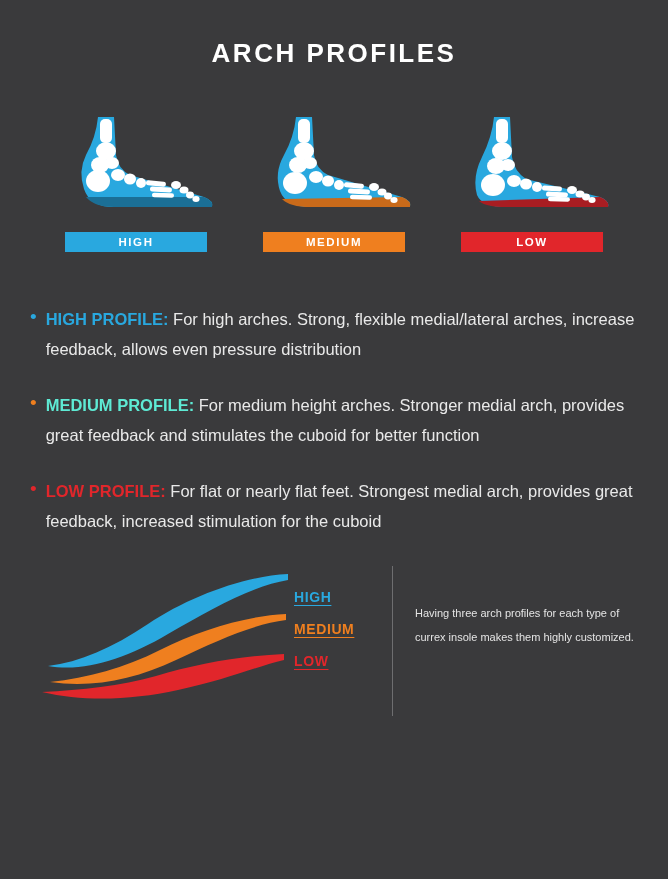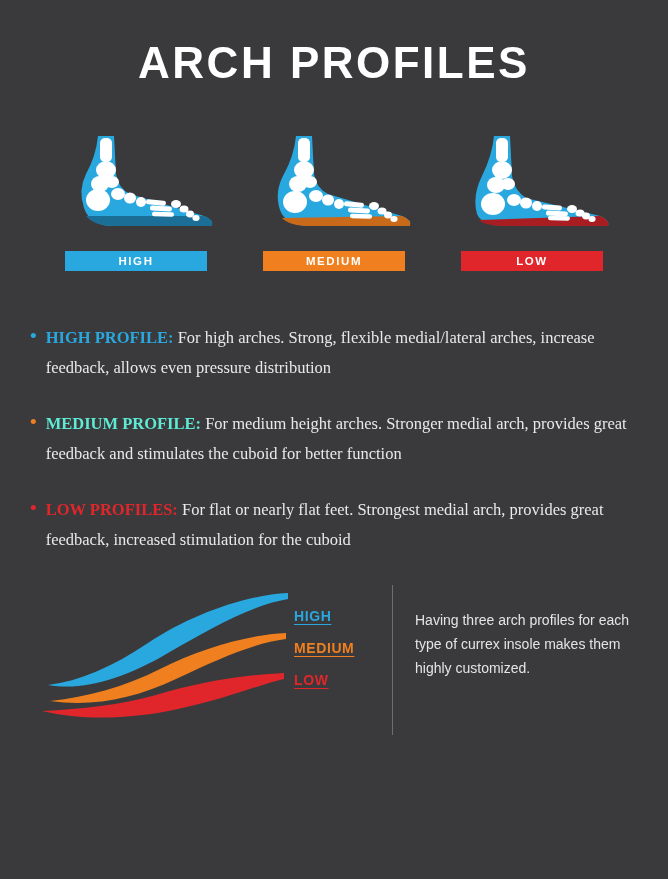--- a/index.html
+++ b/index.html
@@ -19,21 +19,21 @@
     width: 668px;
     height: 879px;
     background: #3a3a3c;
     position: relative;
     box-sizing: border-box;
   }
 
   
   .title {
     text-align: center;
-    font-size: 44px;
+    font-size: 26px;
     font-weight: bold;
     letter-spacing: 2.5px;
     color: #ffffff;
     padding-top: 38px;
     margin: 0;
   }
 
   
   .feet-row {
     display: flex;
@@ -78,21 +78,20 @@
     font-size: 19px;
     line-height: 26px;
     margin-right: 9px;
     flex: 0 0 auto;
   }
   .btext {
     font-size: 16.5px;
     line-height: 30px;
     color: #e9e9e9;
     font-weight: 300;
-    font-family: Liberation Serif, serif;
   }
   .bhead {
     font-weight: bold;
   }
 
   
   .bottom {
     display: flex;
     align-items: center;
     margin-top: 30px;
@@ -122,21 +121,21 @@
     text-underline-offset: 3px;
   }
   .divider {
     width: 1px;
     background: #6e6e70;
     height: 150px;
     margin: 0 22px 0 2px;
     flex: 0 0 auto;
   }
   .note {
-    font-size: 14px;
+    font-size: 11px;
     line-height: 24px;
     color: #e4e4e4;
     max-width: 220px;
     font-weight: 300;
     margin-top: -32px;
   }
 </style>
 </head>
 <body>
 
@@ -235,21 +234,21 @@
     <div class="bullet">
       <span class="dot" style="color:#ef7f1f">•</span>
       <div class="btext">
         <span class="bhead" style="color:#5eead4">MEDIUM PROFILE:</span><span> For medium height arches. Stronger medial arch, provides great feedback and stimulates the cuboid for better function</span>
       </div>
     </div>
 
     <div class="bullet">
       <span class="dot" style="color:#e1262b">•</span>
       <div class="btext">
-        <span class="bhead" style="color:#e1262b">LOW PROFILES:</span><span> For flat or nearly flat feet. Strongest medial arch, provides great feedback, increased stimulation for the cuboid</span>
+        <span class="bhead" style="color:#e1262b">LOW PROFILE:</span><span> For flat or nearly flat feet. Strongest medial arch, provides great feedback, increased stimulation for the cuboid</span>
       </div>
     </div>
 
   </div>
 
   <div class="bottom">
 
     <div class="swoosh-wrap">
       <svg class="swoosh" width="250" height="150" viewBox="0 0 250 150">
         <path d="M248 8 C205 10 150 30 108 58 C72 82 40 96 8 100 C44 106 84 94 128 68 C170 44 212 20 248 14 Z" fill="#29a8df"></path>

